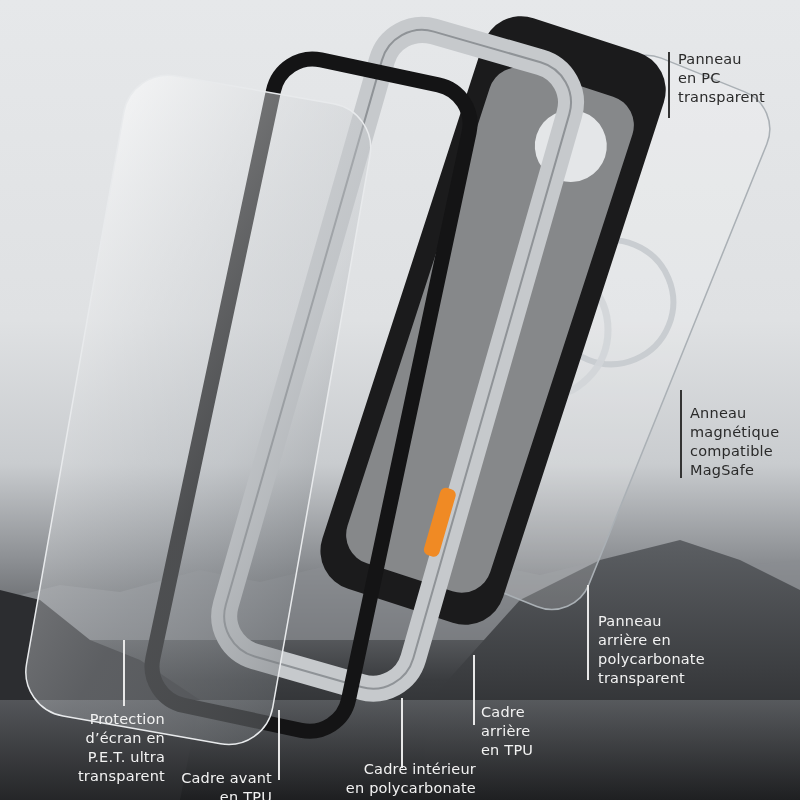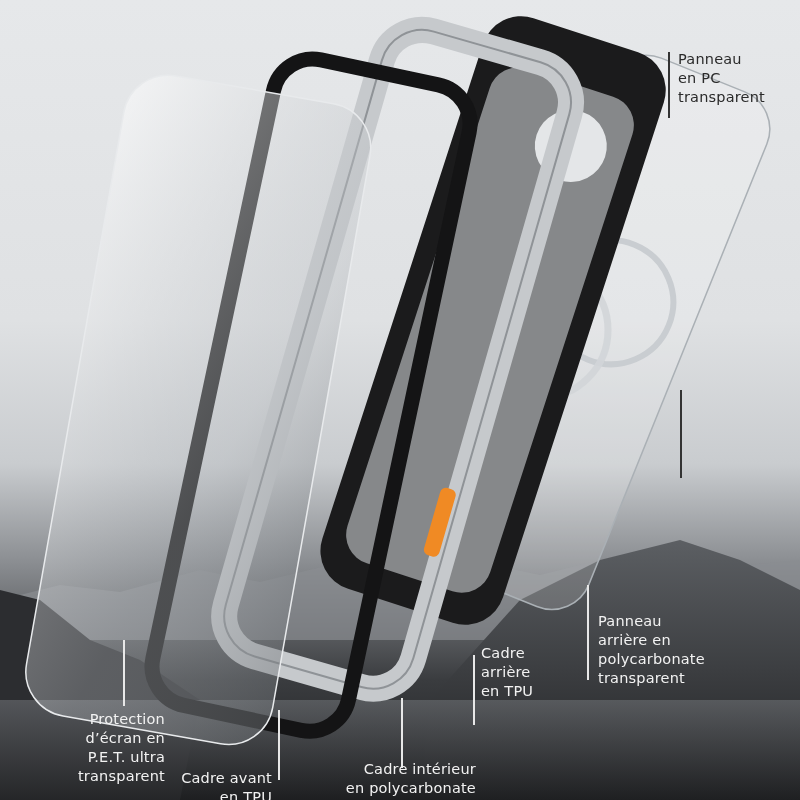--- a/index.html
+++ b/index.html
@@ -76,31 +76,37 @@
   </svg>
 
   <div class="line dark" style="left:668px; top:52px; height:66px;"></div>
   <div class="label dark" style="left:678px; top:50px;">
     <span class="line-text">Panneau</span>
     <span class="line-text">en PC</span>
     <span class="line-text">transparent</span>
   </div>
 
   <div class="line dark" style="left:680px; top:390px; height:88px;"></div>
+  <div class="label dark" style="left:690px; top:404px;">
+    <span class="line-text">Anneau</span>
+    <span class="line-text">magnétique</span>
+    <span class="line-text">compatible</span>
+    <span class="line-text">MagSafe</span>
+  </div>
 
   <div class="line light" style="left:587px; top:585px; height:95px;"></div>
   <div class="label light" style="left:598px; top:612px;">
     <span class="line-text">Panneau</span>
     <span class="line-text">arrière en</span>
     <span class="line-text">polycarbonate</span>
     <span class="line-text">transparent</span>
   </div>
 
   <div class="line light" style="left:473px; top:655px; height:70px;"></div>
-  <div class="label light" style="left:481px; top:644px;">
+  <div class="label light" style="left:481px; top:703px;">
     <span class="line-text">Cadre</span>
     <span class="line-text">arrière</span>
     <span class="line-text">en TPU</span>
   </div>
 
   <div class="line light" style="left:401px; top:698px; height:70px;"></div>
   <div class="label light center" style="left:330px; top:760px; width:146px;">
     <span class="line-text">Cadre intérieur</span>
     <span class="line-text">en polycarbonate</span>
   </div>

